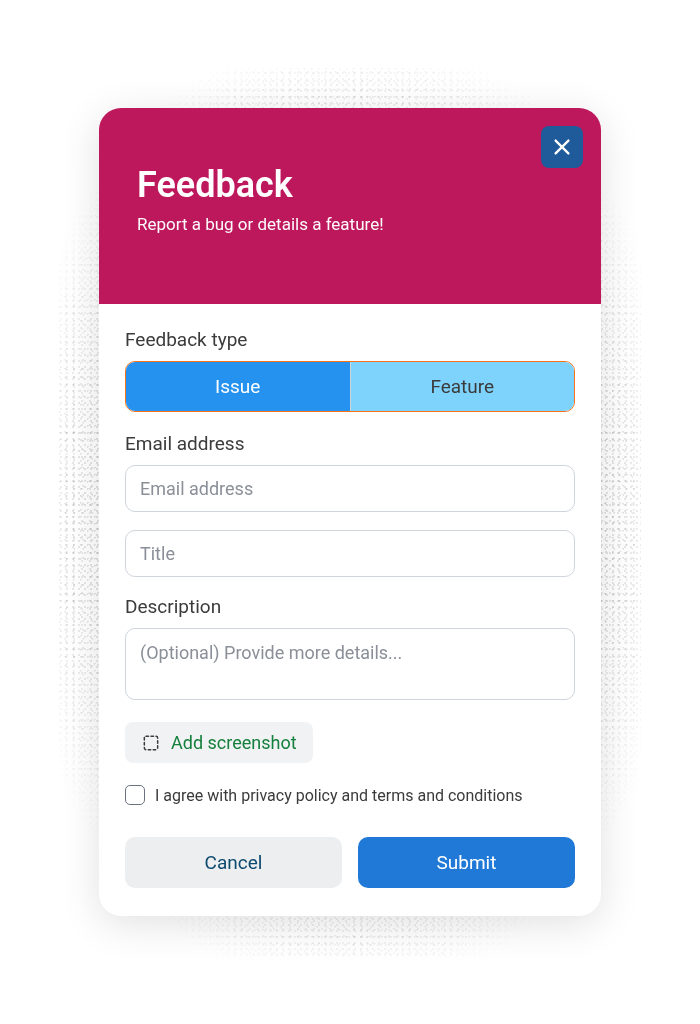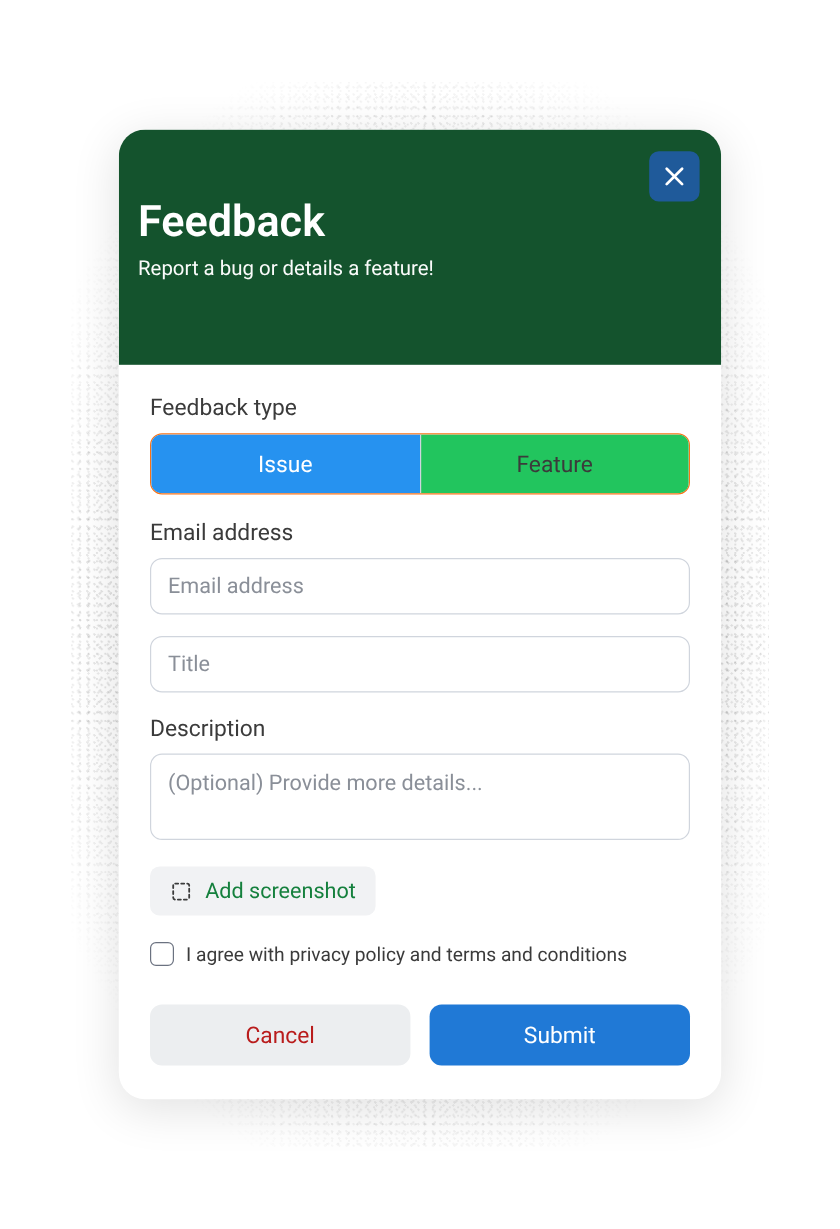--- a/index.html
+++ b/index.html
@@ -40,22 +40,22 @@
     .modal {
       position: relative;
       z-index: 1;
       width: 502px;
       background: #ffffff;
       border-radius: 22px;
       overflow: hidden;
       box-shadow: 0 8px 40px rgba(0,0,0,0.12);
     }
     .modal-header {
-      background: #14532d;
-      padding: 56px 40px 70px 16px;
+      background: #be185d;
+      padding: 56px 40px 70px 38px;
       position: relative;
       color: #ffffff;
     }
     .close-btn {
       position: absolute;
       top: 18px;
       right: 18px;
       width: 42px;
       height: 42px;
       background: #1f5a9a;
@@ -98,21 +98,21 @@
       border: 1px solid #f97316;
       border-radius: 10px;
       overflow: hidden;
       margin-bottom: 20px;
     }
     .segmented button {
       flex: 1;
       padding: 13px 0;
       font-size: 19px;
       border: none;
-      background: #22c55e;
+      background: #7dd3fc;
       color: #3b3b3b;
       cursor: pointer;
       font-weight: 400;
     }
     .segmented button.active {
       background: #2692f0;
       color: #ffffff;
     }
     .segmented button + button {
       border-left: 1px solid #d0d5dd;
@@ -180,21 +180,21 @@
     .footer-row button {
       flex: 1;
       padding: 14px 0;
       font-size: 19px;
       border: none;
       border-radius: 10px;
       cursor: pointer;
     }
     .btn-cancel {
       background: #eceef0;
-      color: #b91c1c;
+      color: #0c4a6e;
     }
     .btn-submit {
       background: #2079d6;
       color: #ffffff;
     }
   </style>
 </head>
 <body>
 
 <div class="shadow-wrap">

